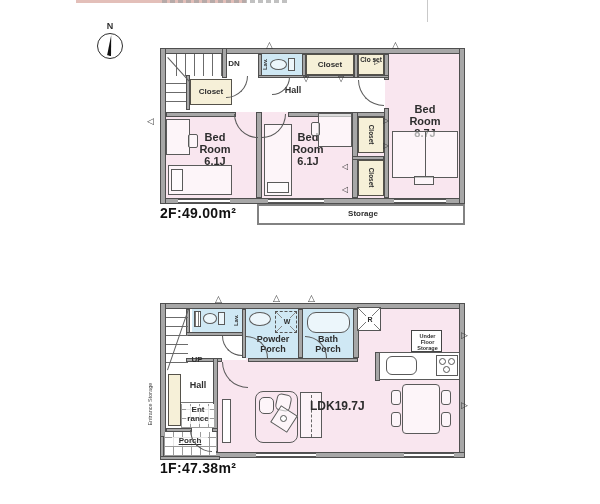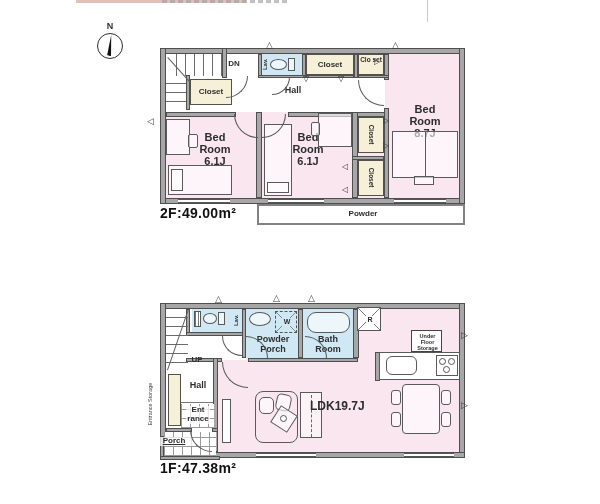--- a/index.html
+++ b/index.html
@@ -149,21 +149,21 @@
   <span class="tri" style="left:303px;top:75px;font-size:8px;">▽</span>
   <span class="tri" style="left:338px;top:75px;font-size:8px;">▽</span>
   <span class="tri" style="left:374px;top:58px;font-size:8px;">▷</span>
   <span class="tri" style="left:383px;top:117px;font-size:8px;">▷</span>
   <span class="tri" style="left:383px;top:142px;font-size:8px;">▷</span>
   <span class="tri" style="left:342px;top:163px;font-size:8px;">◁</span>
   <span class="tri" style="left:342px;top:186px;font-size:8px;">◁</span>
   <span class="tri" style="left:147px;top:117px;">◁</span>
 
   <div class="thinrect" style="left:257px;top:204px;width:208px;height:21px;"></div>
-  <div class="lbl" style="left:335px;top:210px;width:56px;font-size:8px;font-weight:600;">Powder</div>
+  <div class="lbl" style="left:335px;top:210px;width:56px;font-size:8px;font-weight:600;">Storage</div>
 
   <div class="lbl" style="left:160px;top:206px;width:120px;font-size:14px;text-align:left;letter-spacing:.3px;color:#111;">2F:49.00m²</div>
 </div>
 
 <div>
 
   <div class="room pink" style="left:166px;top:309px;width:293px;height:143px;"></div>
   <div class="room white" style="left:166px;top:309px;width:80px;height:51px;"></div>
   <div class="room white" style="left:166px;top:360px;width:47px;height:92px;"></div>
   <div class="room blue" style="left:192px;top:309px;width:50px;height:24px;"></div>
@@ -203,21 +203,21 @@
 
   <div class="furn ellipse" style="left:249px;top:312px;width:22px;height:14px;"></div>
   <div class="abs" style="left:275px;top:311px;width:22px;height:22px;border:1px dashed #555;
          background-image:linear-gradient(to top right,transparent calc(50% - .5px),#888 calc(50% - .5px) calc(50% + .5px),transparent calc(50% + .5px)),
                           linear-gradient(to bottom right,transparent calc(50% - .5px),#888 calc(50% - .5px) calc(50% + .5px),transparent calc(50% + .5px));">
     <span class="lbl" style="left:6px;top:6px;width:10px;font-size:7px;background:#cfe8f4;position:absolute;">W</span>
   </div>
   <div class="lbl" style="left:250px;top:335px;width:46px;font-size:9px;">Powder Porch</div>
 
   <div class="furn" style="left:307px;top:312px;width:43px;height:21px;border-radius:9px;"></div>
-  <div class="lbl" style="left:306px;top:335px;width:44px;font-size:9px;">Bath Room</div>
+  <div class="lbl" style="left:306px;top:335px;width:44px;font-size:9px;">Bath Porch</div>
 
   <div class="xbox" style="left:357px;top:307px;width:24px;height:24px;">
     <span class="lbl" style="left:8px;top:8px;width:8px;font-size:7px;background:#fff;position:absolute;">R</span>
   </div>
 
   <div class="abs" style="left:411px;top:330px;width:31px;height:22px;border:1px solid #444;background:#fff;">
     <span class="lbl" style="left:1px;top:2px;width:29px;font-size:5.5px;line-height:1.1;position:absolute;">Under Floor Storage</span>
   </div>
 
   <div class="furn" style="left:379px;top:352px;width:81px;height:28px;background:#fff;"></div>
@@ -247,21 +247,21 @@
 
   <div class="room cream" style="left:168px;top:374px;width:13px;height:52px;"></div>
   <div class="abs vlabel" style="left:143px;top:376px;width:14px;height:56px;">
     <span class="lbl" style="position:static;font-size:5.5px;font-weight:normal;color:#444;">Entrance Storage</span>
   </div>
   <div class="lbl" style="left:184px;top:381px;width:28px;font-size:9px;">Hall</div>
   <div class="abs" style="left:181px;top:402px;width:32px;height:1px;background:#777;"></div>
   <div class="grid" style="left:181px;top:404px;width:33px;height:24px;border:none;"></div>
   <div class="lbl" style="left:186px;top:406px;width:24px;font-size:8px;background:rgba(255,255,255,.75);">Ent rance</div>
   <div class="grid" style="left:164px;top:432px;width:52px;height:24px;border:none;"></div>
-  <div class="lbl" style="left:156px;top:437px;width:36px;font-size:8px;background:rgba(255,255,255,.75);text-decoration:underline;">Porch</div>
+  <div class="lbl" style="left:172px;top:437px;width:36px;font-size:8px;background:rgba(255,255,255,.75);text-decoration:underline;">Porch</div>
 
   <div class="arc arc-bl" style="left:222px;top:336px;width:20px;height:20px;"></div>
   <div class="arc arc-tr" style="left:246px;top:336px;width:22px;height:22px;"></div>
   <div class="arc arc-tr" style="left:305px;top:336px;width:22px;height:22px;"></div>
   <div class="arc arc-bl" style="left:222px;top:362px;width:26px;height:26px;"></div>
   <div class="arc arc-bl" style="left:190px;top:430px;width:22px;height:22px;"></div>
 
   <div class="window" style="left:256px;top:453px;width:60px;height:4px;"></div>
   <div class="window" style="left:404px;top:453px;width:50px;height:4px;"></div>
 

